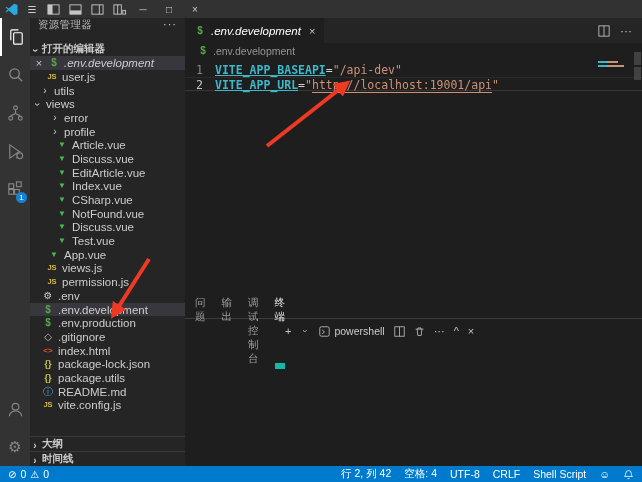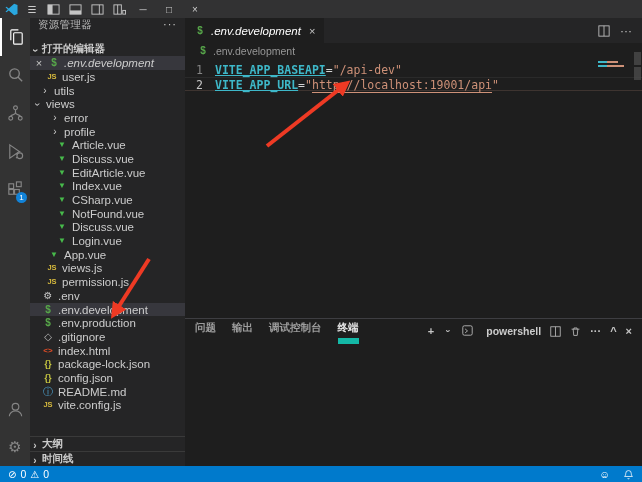--- a/index.html
+++ b/index.html
@@ -74,28 +74,28 @@
   .tok-op { color:#d4d4d4; }
   .tok-str { color:var(--tokstr,#ce9178); }
   .tok-link { color:var(--tokstr,#ce9178); border-bottom:1px solid var(--tokstr,#ce9178); }
   .minimap { position:absolute; top:3px; right:16px; width:28px; }
   .mm-row1 { width:20px; height:2px; margin-bottom:2px; background:linear-gradient(90deg,var(--tokvar) 45%,var(--tokstr) 45%); }
   .mm-row2 { width:26px; height:2px; background:linear-gradient(90deg,var(--tokvar) 35%,var(--tokstr) 35%); }
   .overview { position:absolute; top:-6px; right:1px; width:7px; }
   .ov-block { width:7px; height:13px; background:#4e4e4e; opacity:.75; margin-bottom:2px; }
 
   
-  .panel { height:148px; flex:0 0 148px; border-top:1px solid #3e3e42; display:flex; flex-direction:column;font-weight:bold; }
+  .panel { height:148px; flex:0 0 148px; border-top:1px solid #3e3e42; display:flex; flex-direction:row; }
   .panel-head { height:24px; display:flex; align-items:center; padding:0 10px; flex:0 0 24px; }
   .ptabs { display:flex; gap:16px; }
   .ptab { font-size:10.5px; color:#9d9d9d; text-transform:uppercase; padding:3px 0; }
   .ptab.active { color:#e7e7e7; border-bottom:6px solid #14b8a6; }
   .panel-head .grow { flex:1; }
   .pactions { display:flex; align-items:center; gap:9px; color:#c5c5c5; font-size:11px; }
-  .pa-shell { display:flex; align-items:flex-start; gap:13px; font-size:10.5px; color:#cccccc; }
+  .pa-shell { display:flex; align-items:flex-end; gap:4px; font-size:10.5px; color:#cccccc; }
   .terminal { flex:1; padding:7px 10px; font-family:"DejaVu Sans Mono","Liberation Mono",monospace; font-size:11.5px; color:#cccccc; }
 
   
   .statusbar { height:16px; flex:0 0 16px; background:var(--statusbar,#007acc); color:#ffffff;
     display:flex; align-items:center; padding:0 8px; font-size:10.5px; }
   .st-left { display:flex; align-items:center; gap:4px; }
   .st-ic { font-size:10px; }
   .statusbar .grow { flex:1; }
   .st-right { display:flex; align-items:center; gap:13px; }
 
@@ -258,21 +258,21 @@
           <div class="tree-row" style="padding-left: 26px;">
             <span class="fi fi-vue">▼</span>
             <span class="tree-label">NotFound.vue</span>
           </div>
           <div class="tree-row" style="padding-left: 26px;">
             <span class="fi fi-vue">▼</span>
             <span class="tree-label">Discuss.vue</span>
           </div>
           <div class="tree-row" style="padding-left: 26px;">
             <span class="fi fi-vue">▼</span>
-            <span class="tree-label">Login.vue</span>
+            <span class="tree-label">Test.vue</span>
           </div>
           <div class="tree-row" style="padding-left: 18px;">
             <span class="fi fi-vue">▼</span>
             <span class="tree-label">App.vue</span>
           </div>
           <div class="tree-row" style="padding-left: 16px;">
             <span class="fi fi-js">JS</span>
             <span class="tree-label">views.js</span>
           </div>
           <div class="tree-row" style="padding-left: 16px;">
@@ -298,21 +298,21 @@
           <div class="tree-row" style="padding-left: 12px;">
             <span class="fi fi-html">&lt;&gt;</span>
             <span class="tree-label">index.html</span>
           </div>
           <div class="tree-row" style="padding-left: 12px;">
             <span class="fi fi-json">{}</span>
             <span class="tree-label">package-lock.json</span>
           </div>
           <div class="tree-row" style="padding-left: 12px;">
             <span class="fi fi-json">{}</span>
-            <span class="tree-label">config.json</span>
+            <span class="tree-label">package.utils</span>
           </div>
           <div class="tree-row" style="padding-left: 12px;">
             <span class="fi fi-info">ⓘ</span>
             <span class="tree-label">README.md</span>
           </div>
           <div class="tree-row" style="padding-left: 12px;">
             <span class="fi fi-js">JS</span>
             <span class="tree-label">vite.config.js</span>
           </div>
         </div>
@@ -409,20 +409,28 @@
   </div>
 
   <div class="statusbar">
     <span class="st-left">
       <span class="st-ic">⊘</span>
       <span>0</span>
       <span class="st-ic">⚠</span>
       <span>0</span>
     </span>
     <span class="grow"></span>
+    <span class="st-right" id="status-right">
+
+    <span>行 2, 列 42</span>
+        <span>空格: 4</span>
+        <span>UTF-8</span>
+        <span>CRLF</span>
+        <span>Shell Script</span>
+      </span>
     <span class="st-right" style="margin-left:13px;">
       <span>☺</span>
       <span>
         <svg class="icon" width="11" height="11" viewBox="0 0 14 14" fill="none" stroke="currentColor">
             <path d="M7 2 a3.5 3.5 0 0 1 3.5 3.5 c0 3 1.5 4 1.5 4 H2 s1.5 -1 1.5 -4 A3.5 3.5 0 0 1 7 2 Z M6 11.5 a1 1 0 0 0 2 0"></path>
           </svg>
       </span>
     </span>
   </div>
 

